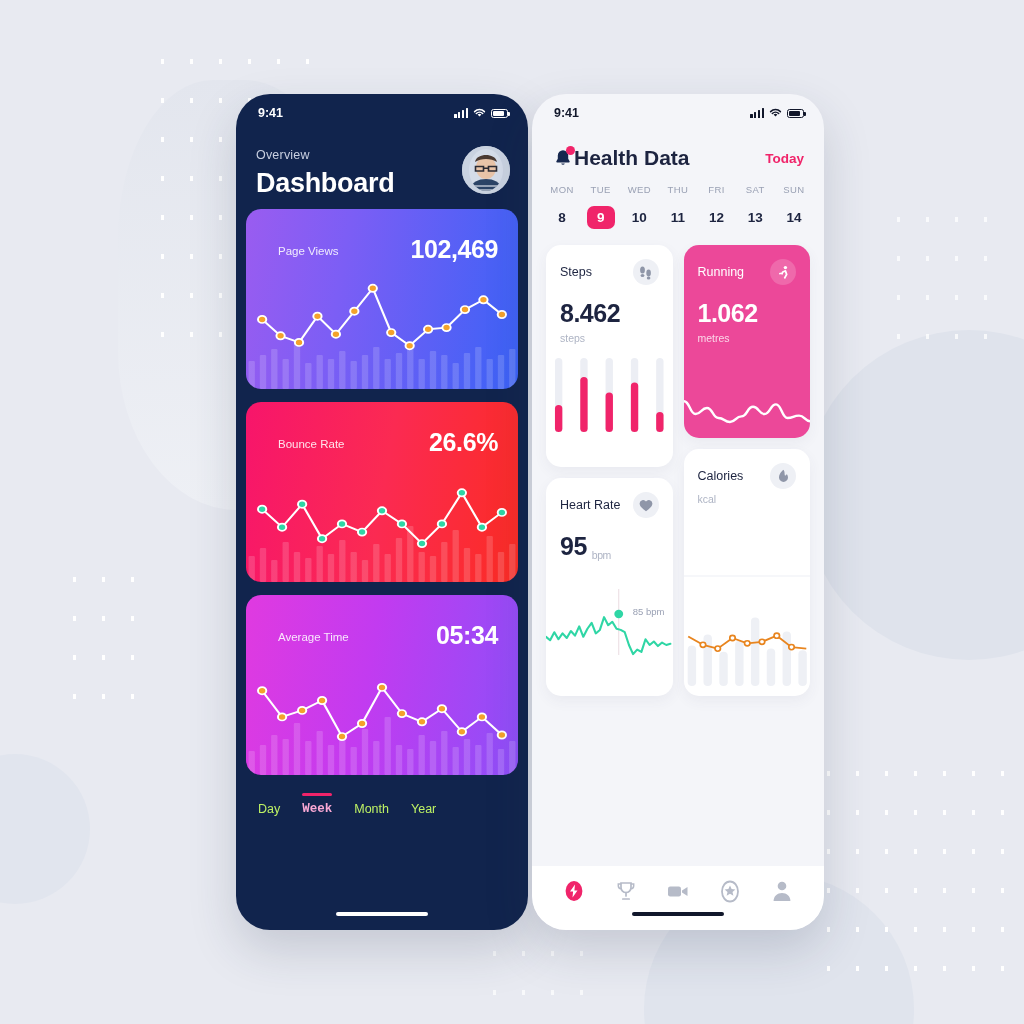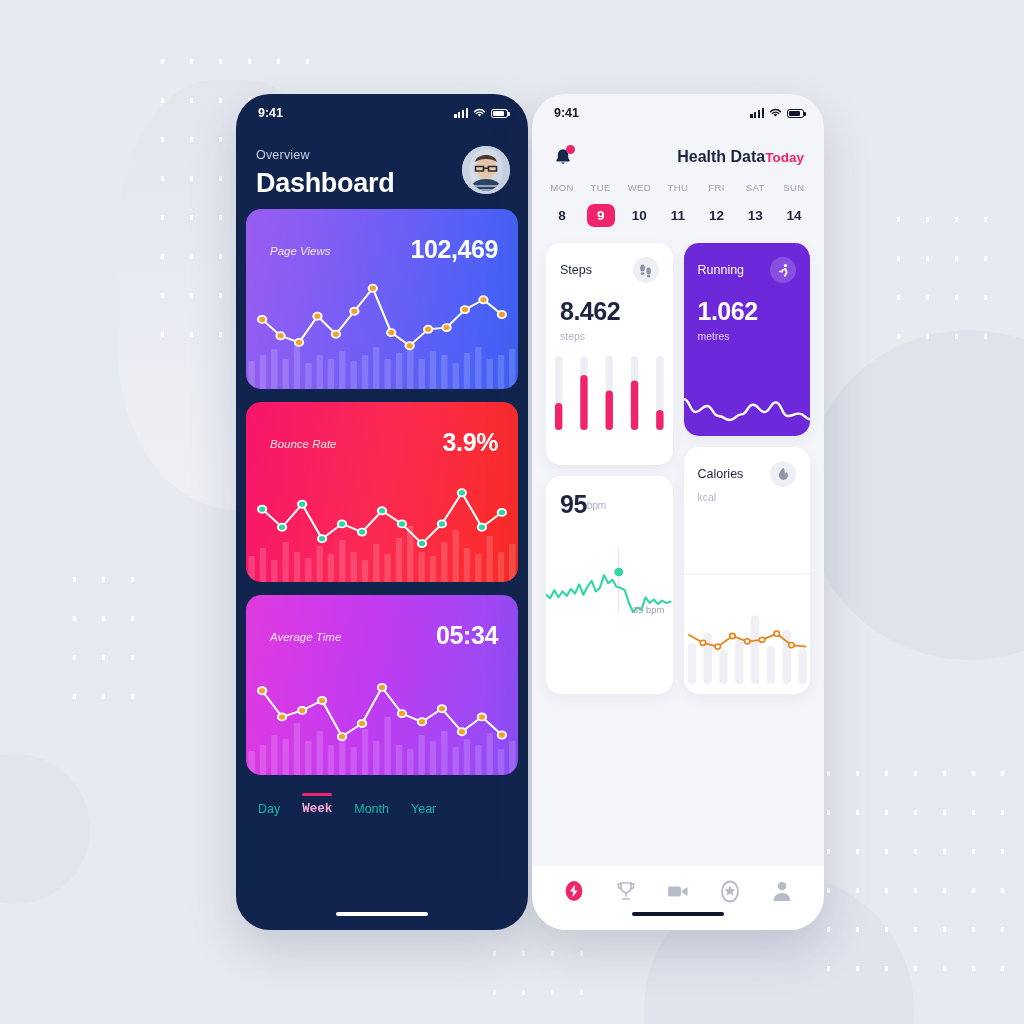--- a/index.html
+++ b/index.html
@@ -54,63 +54,63 @@
   .dash-title { font-size:27px; font-weight:bold; color:#fff; margin-top:6px; letter-spacing:-.3px; }
   .avatar { position:absolute; right:18px; top:14px; width:48px; height:48px; border-radius:50%;
     overflow:hidden; background:linear-gradient(160deg,#cdd6e4,#9aa7bd); }
   .avatar svg { display:block; }
 
   .metric-cards { padding:10px 10px 0 10px; display:flex; flex-direction:column; gap:13px; }
   .mcard { height:180px; border-radius:15px; position:relative; overflow:hidden; padding:22px 18px 0 18px; }
   .mcard.pageviews { background:linear-gradient(100deg,#9a5cf0 0%,#7c5ef5 35%,#3b62f6 100%); }
   .mcard.bounce    { background:linear-gradient(100deg,#f7156b 0%,#fb2a52 50%,#fb2c24 100%); }
   .mcard.avgtime   { background:linear-gradient(100deg,#e03ae0 0%,#c23bf0 45%,#8d4ff8 100%); }
-  .mcard-label { font-size:11.5px; color:rgba(255,255,255,.88); position:absolute; left:24px; top:36px;font-style:italic; }
+  .mcard-label { font-size:11.5px; color:rgba(255,255,255,.88); position:absolute; left:32px; top:36px; }
   .mcard-value { font-size:25px; font-weight:bold; color:#fff; position:absolute; right:20px; top:26px; letter-spacing:-.4px; }
   .mcard svg { position:absolute; left:0; bottom:0; width:100%; height:130px; }
 
   .period-tabs { display:flex; gap:22px; padding:18px 22px 0 22px; align-items:flex-start; }
-  .ptab { font-size:12.5px; color:#14b8a6; position:relative; padding-top:9px; }
+  .ptab { font-size:12.5px; color:#bef264; position:relative; padding-top:9px; }
   .ptab.active { color:#f9a8d4; font-weight:bold;font-family:Liberation Mono, monospace; }
   .ptab.active::before { content:""; position:absolute; top:0; left:0; right:0; height:3px; background:#f0246a; border-radius:2px; }
 
   .home-ind { position:absolute; bottom:14px; left:50%; transform:translateX(-50%);
     width:92px; height:4.5px; border-radius:3px; }
   .home-ind.light { background:#ffffff; }
   .home-ind.dark  { background:#11172b; }
 
   
   .hd-head { display:flex; align-items:center; padding:14px 20px 0 20px; }
   .bell { position:relative; width:22px; height:22px; }
   .bell .dot { position:absolute; right:-1px; top:-1px; width:9px; height:9px; border-radius:50%; background:#f0246a; }
-  .hd-title { flex:1; text-align:right; font-size:16px; font-weight:bold; color:#1d2440; }
+  .hd-title { flex:1; text-align:left; font-size:21px; font-weight:bold; color:#1d2440; }
   .hd-today { font-size:13.5px; color:#f0246a; font-weight:bold; }
 
   .weekstrip { display:flex; justify-content:space-between; padding:14px 16px 16px 16px; }
   .dayc { width:28px; text-align:center; }
   .dayc .dn { font-size:9.5px; color:#9aa1b4; letter-spacing:.4px; }
   .dayc .dd { font-size:13.5px; color:#1d2440; font-weight:bold; margin-top:11px; padding:4px 0; border-radius:7px; }
   .dayc.sel .dd { background:#f0246a; color:#fff; }
 
   .hd-grid { padding:0 14px; display:flex; gap:11px; }
   .col { display:flex; flex-direction:column; gap:11px; flex:1; }
   .hcard { background:#fff; border-radius:15px; position:relative; overflow:hidden;
     box-shadow:0 5px 14px rgba(60,70,100,.06); }
-  .hcard.purple { background:#6d28d9; }
+  .hcard.purple { background:#ec4899; }
   .hcard-top { display:flex; align-items:center; justify-content:space-between; padding:14px 14px 0 14px; }
   .hcard-name { font-size:12.5px; color:#1d2440; }
   .hcard.purple .hcard-name { color:#ffffff; }
   .hicon { width:26px; height:26px; border-radius:50%; background:#eef0f5;
     display:flex; align-items:center; justify-content:center; flex:none; }
   .hcard.purple .hicon { background:rgba(255,255,255,.18); }
   .hcard-val { font-size:25px; font-weight:bold; color:#1d2440; padding:14px 14px 0 14px; letter-spacing:-.5px; }
   .hcard.purple .hcard-val { color:#ffffff; }
   .hcard-unit { font-size:10.5px; color:#aeb4c4; padding:4px 14px 0 14px; }
   .hcard.purple .hcard-unit { color:rgba(255,255,255,.78); }
-  .hcard-val.inline { display:flex; align-items:center; }
+  .hcard-val.inline { display:flex; align-items:flex-end; gap:5px; }
   .hcard-val.inline span.u { font-size:10.5px; font-weight:normal; color:#aeb4c4; }
   .hcard svg.chart { display:block; width:100%; }
 
   .tabbar { position:absolute; left:0; right:0; bottom:0; height:64px; background:#fff;
     display:flex; align-items:center; justify-content:space-around; padding:0 16px 14px 16px;
     border-radius:0 0 34px 34px; }
   .tbi { width:26px; height:26px; display:flex; align-items:center; justify-content:center; }
 </style>
 </head>
 <body>
@@ -216,21 +216,21 @@
           <circle cx="158.0" cy="70.3" r="3.6" fill="#f4a22b" stroke="#ffffff" stroke-width="1.7"></circle>
           <circle cx="174.0" cy="68.6" r="3.6" fill="#f4a22b" stroke="#ffffff" stroke-width="1.7"></circle>
           <circle cx="190.0" cy="50.6" r="3.6" fill="#f4a22b" stroke="#ffffff" stroke-width="1.7"></circle>
           <circle cx="206.0" cy="40.8" r="3.6" fill="#f4a22b" stroke="#ffffff" stroke-width="1.7"></circle>
           <circle cx="222.0" cy="55.5" r="3.6" fill="#f4a22b" stroke="#ffffff" stroke-width="1.7"></circle>
         </svg>
     </div>
 
     <div class="mcard bounce">
       <div class="mcard-label">Bounce Rate</div>
-      <div class="mcard-value">3.9%</div>
+      <div class="mcard-value">26.6%</div>
       <svg viewBox="0 0 236 130" preserveAspectRatio="none" id="chart-1">
           <rect x="2.2" y="104.0" width="5.5" height="26" fill="#ffffff" opacity="0.16" rx="1"></rect>
           <rect x="12.0" y="96.0" width="5.5" height="34" fill="#ffffff" opacity="0.16" rx="1"></rect>
           <rect x="21.8" y="108.0" width="5.5" height="22" fill="#ffffff" opacity="0.16" rx="1"></rect>
           <rect x="31.7" y="90.0" width="5.5" height="40" fill="#ffffff" opacity="0.16" rx="1"></rect>
           <rect x="41.5" y="100.0" width="5.5" height="30" fill="#ffffff" opacity="0.16" rx="1"></rect>
           <rect x="51.3" y="106.0" width="5.5" height="24" fill="#ffffff" opacity="0.16" rx="1"></rect>
           <rect x="61.2" y="94.0" width="5.5" height="36" fill="#ffffff" opacity="0.16" rx="1"></rect>
           <rect x="71.0" y="102.0" width="5.5" height="28" fill="#ffffff" opacity="0.16" rx="1"></rect>
           <rect x="80.8" y="88.0" width="5.5" height="42" fill="#ffffff" opacity="0.16" rx="1"></rect>
@@ -412,20 +412,28 @@
             <rect x="56.5" y="2" width="7" height="74" rx="3.5" fill="#eceef4"></rect>
             <rect x="56.5" y="36.4" width="7" height="39.6" rx="3.5" fill="#f0246a"></rect>
             <rect x="80.5" y="2" width="7" height="74" rx="3.5" fill="#eceef4"></rect>
             <rect x="80.5" y="26.6" width="7" height="49.4" rx="3.5" fill="#f0246a"></rect>
             <rect x="104.5" y="2" width="7" height="74" rx="3.5" fill="#eceef4"></rect>
             <rect x="104.5" y="56.0" width="7" height="20.0" rx="3.5" fill="#f0246a"></rect>
           </svg>
       </div>
 
       <div class="hcard" style="height:218px">
+        <div class="hcard-top">
+          <div class="hcard-name">Heart Rate</div>
+          <div class="hicon">
+            <svg width="14" height="13" viewBox="0 0 14 13">
+              <path d="M7 12.2C3 9.4.6 7.4.6 4.6A3.5 3.5 0 0 1 7 2.6 3.5 3.5 0 0 1 13.4 4.6c0 2.8-2.4 4.8-6.4 7.6z" fill="#8f96a8"></path>
+            </svg>
+          </div>
+        </div>
         <div class="hcard-val inline">
           <span>95</span>
           <span class="u">bpm</span>
         </div>
         <svg class="chart" viewBox="0 0 120 92" preserveAspectRatio="none" style="height:92px;margin-top:14px" id="hr-chart">
           <line x1="69" y1="14" x2="69" y2="80" stroke="#ebdde2" stroke-width="1"></line>
           <path id="hr-path" fill="none" stroke="#2fd6a5" stroke-width="2" stroke-linejoin="round" stroke-linecap="round" d="M0.0 61.8 L 3.9 65.3 L 7.9 57.2 L 11.8 64.2 L 15.7 58.4 L 19.7 63.0 L 23.6 56.0 L 27.5 60.7 L 31.5 51.4 L 35.4 61.8 L 39.3 53.7 L 43.3 47.9 L 47.2 58.4 L 51.1 54.9 L 55.1 42.1 L 59.0 50.2 L 62.9 46.8 L 66.9 53.7 L 70.8 54.9 L 74.7 57.2 L 78.7 70.0 L 82.6 79.2 L 86.5 74.6 L 90.5 76.9 L 94.4 64.2 L 98.3 70.0 L 102.3 66.5 L 106.2 71.1 L 110.1 67.6 L 114.1 70.0 L 118.0 68.8"></path>
           <circle cx="69" cy="39" r="4.2" fill="#2fd6a5"></circle>
         </svg>
         <div style="position:absolute;right:8px;top:128px;font-size:9.5px;color:#9aa1b4">85 bpm</div>

